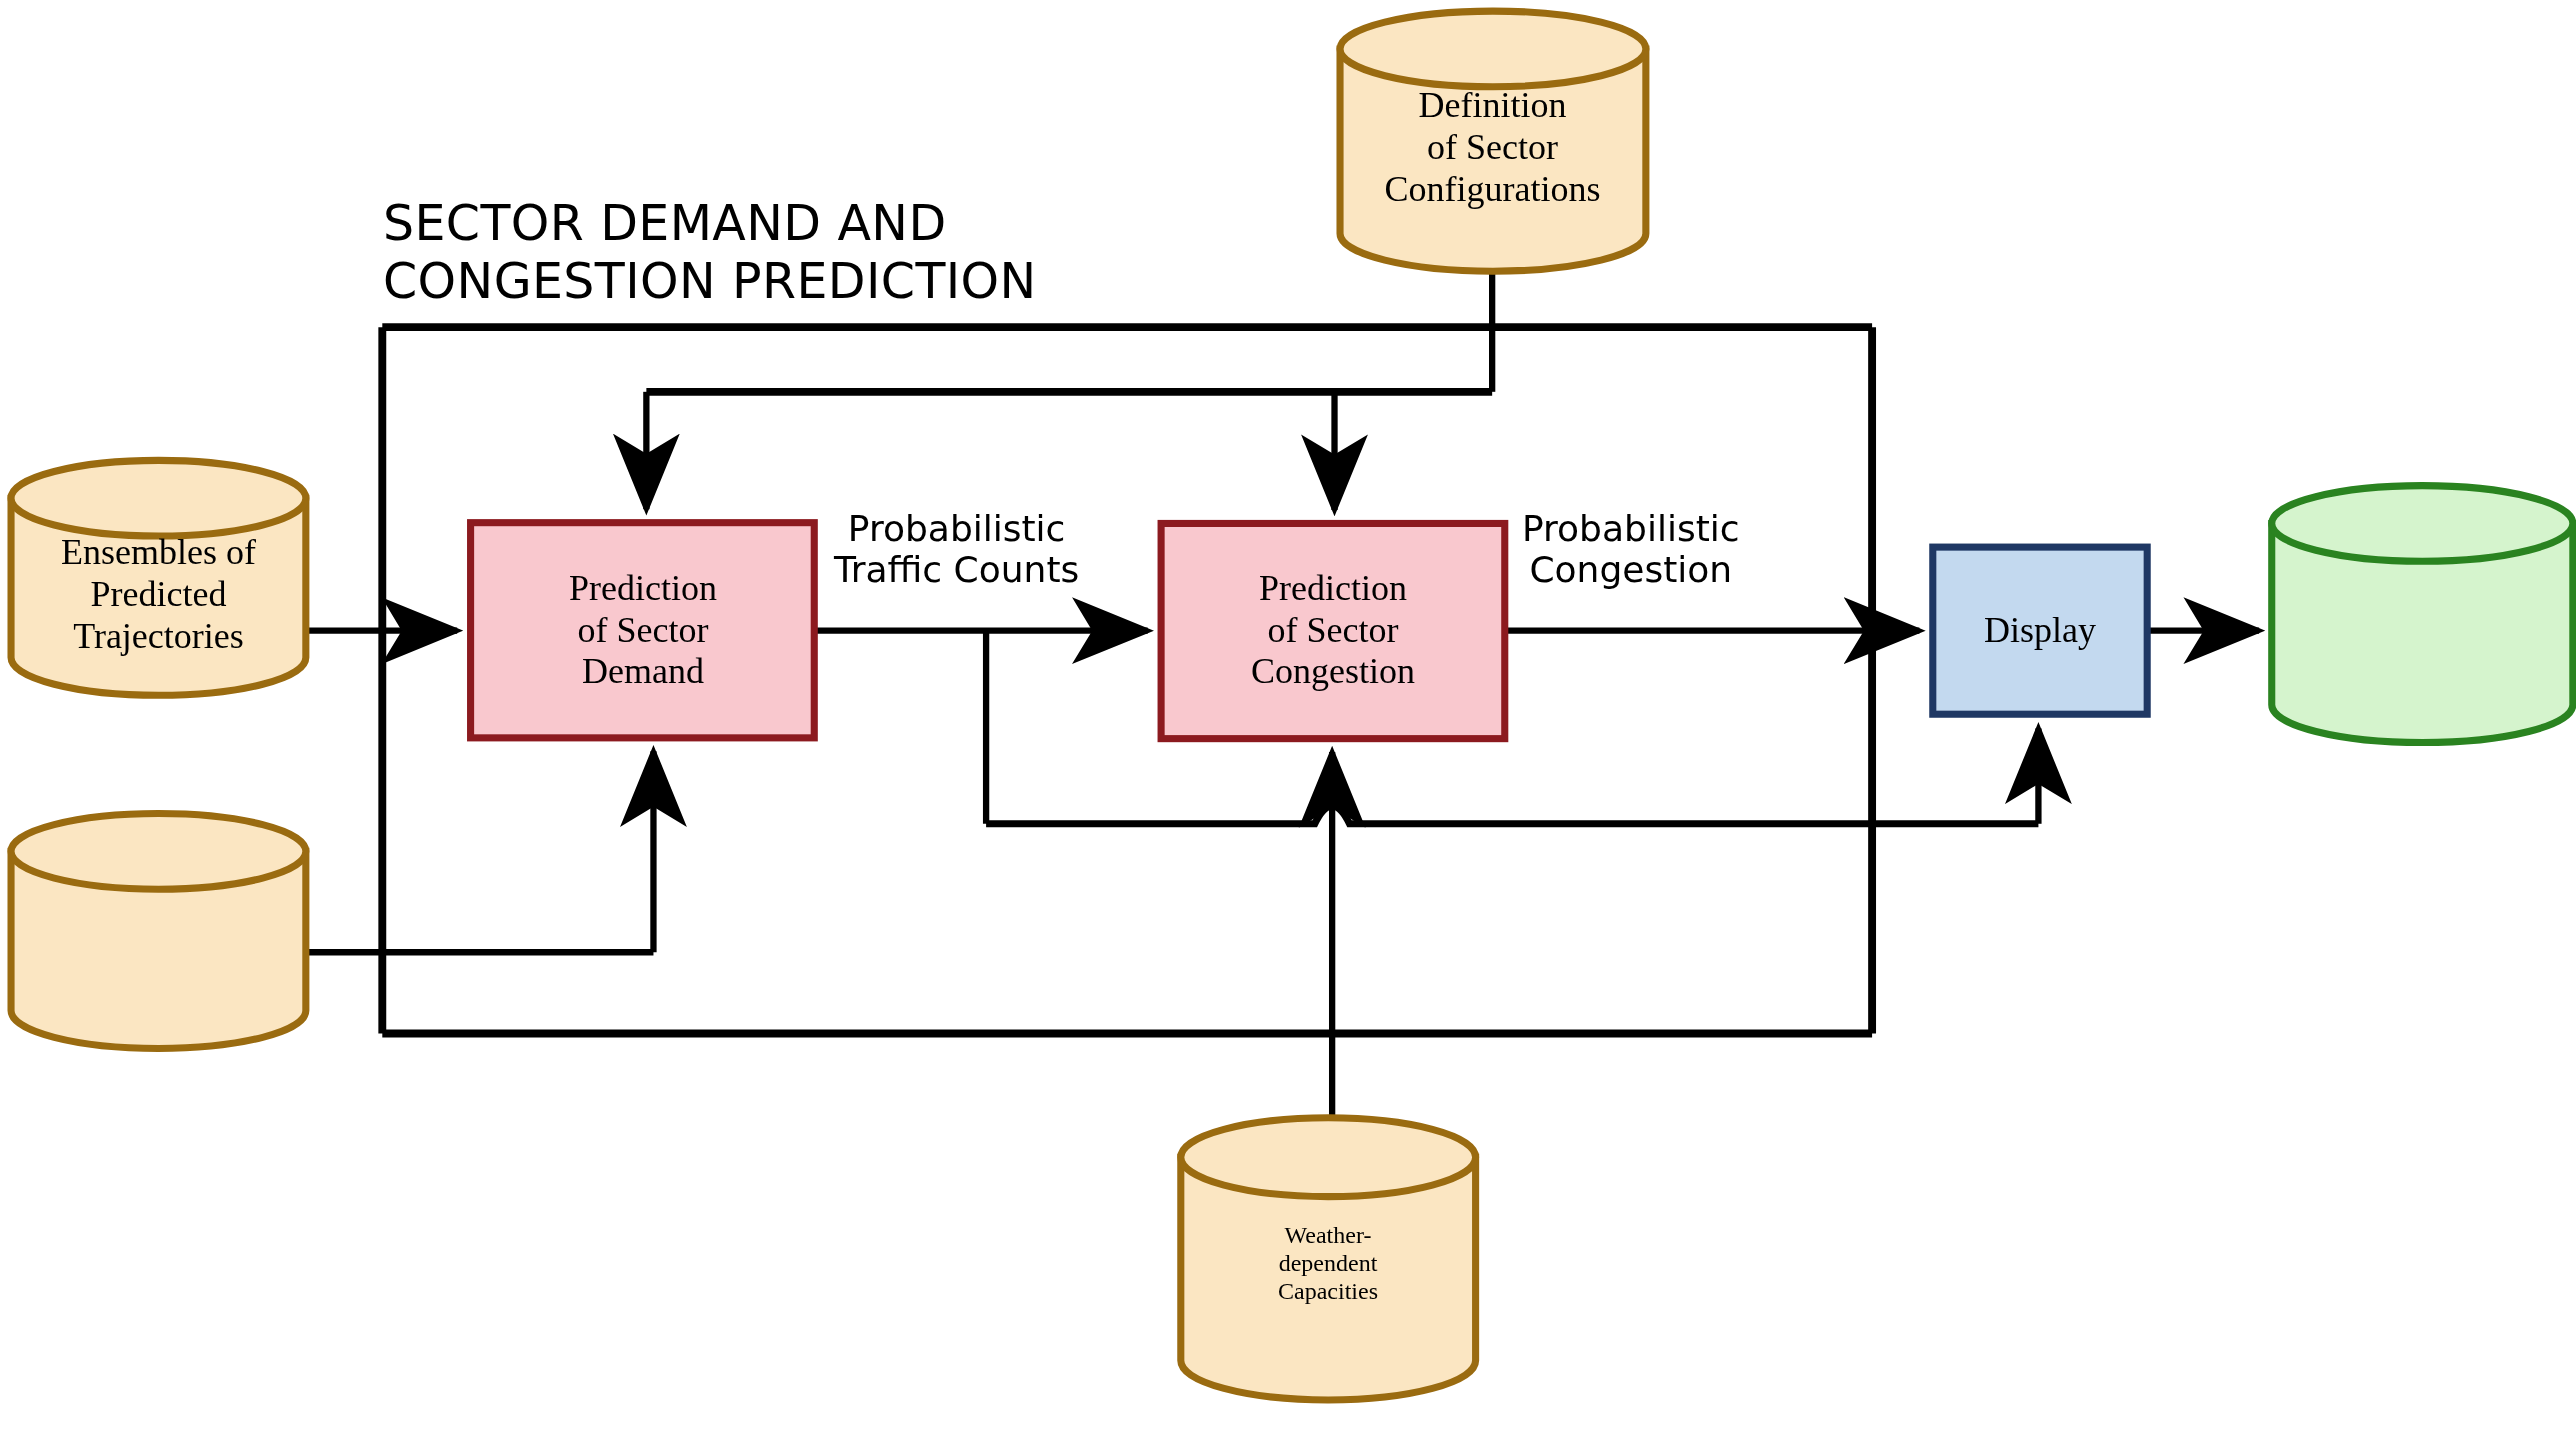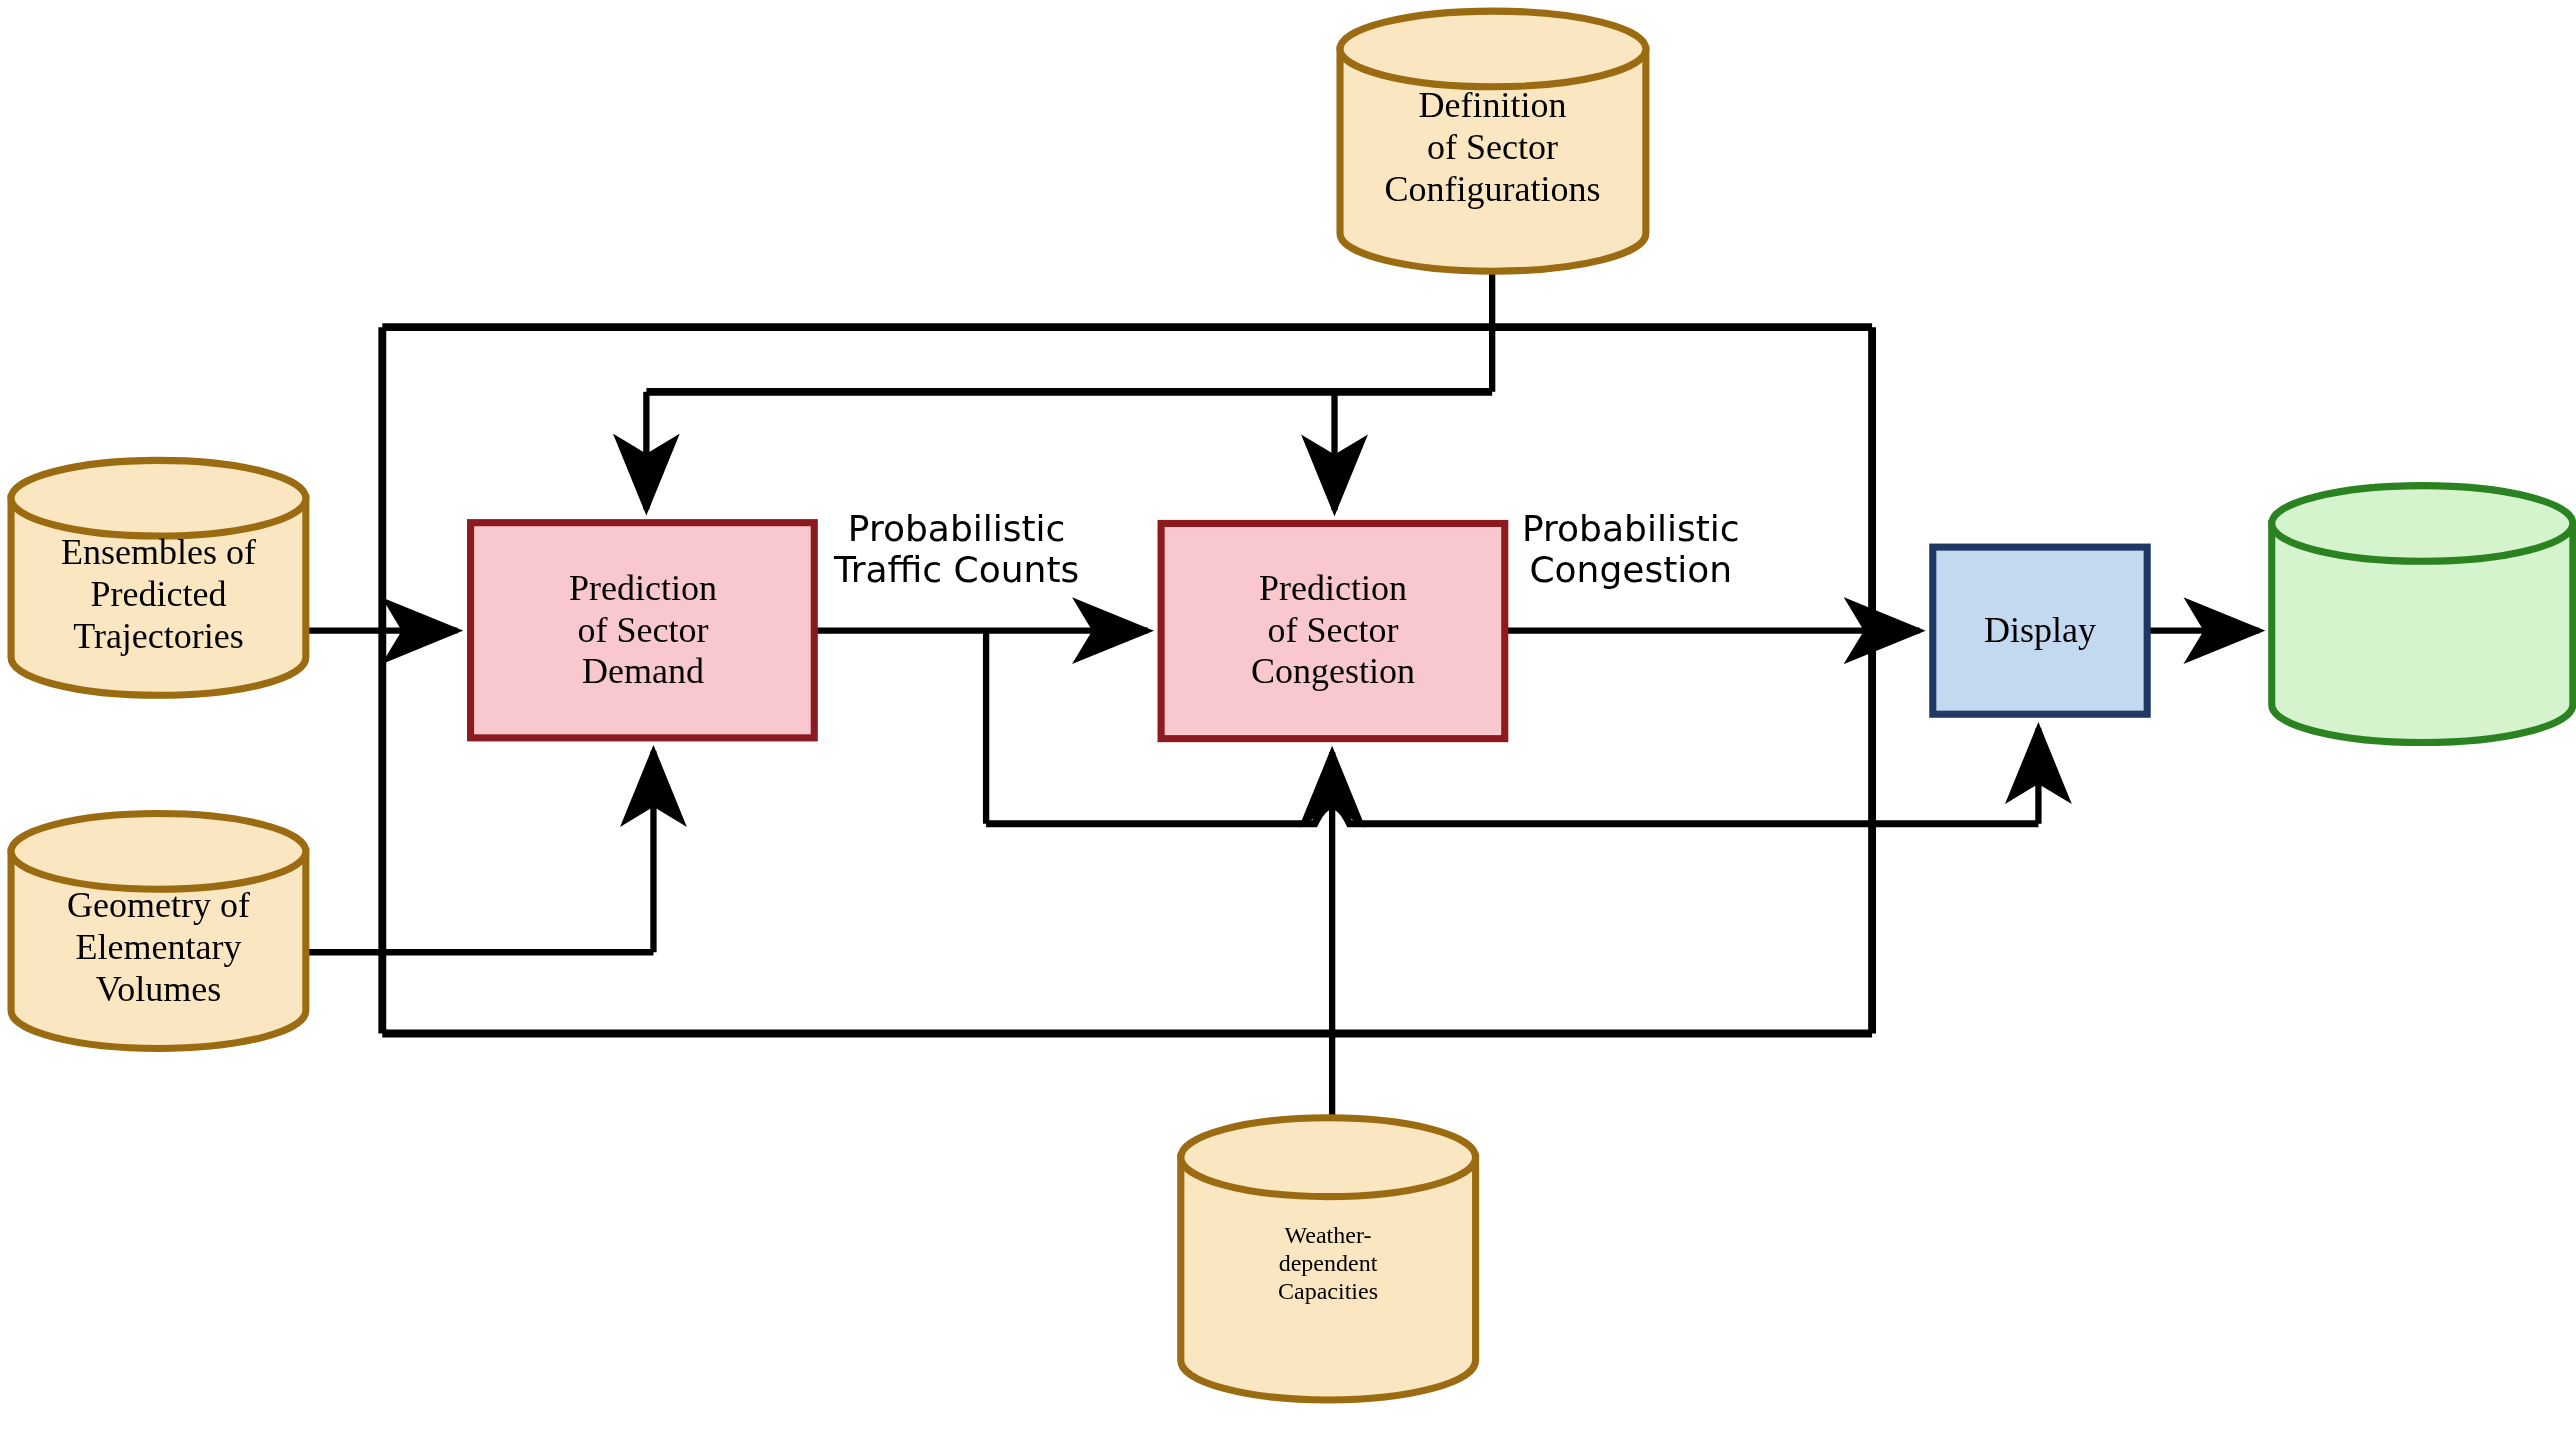--- a/index.html
+++ b/index.html
@@ -103,28 +103,27 @@
         <ellipse cx="1685" cy="1468" rx="187" ry="50" fill="#fbe6c2" stroke="#9a6b10" stroke-width="9"></ellipse>
       </g>
 
       <g>
         <path d="M2882,664 L2882,894 A191,48 0 0 0 3264,894 L3264,664 Z" fill="#d5f4cd" stroke="#2a8320" stroke-width="9"></path>
         <ellipse cx="3073" cy="664" rx="191" ry="48" fill="#d5f4cd" stroke="#2a8320" stroke-width="9"></ellipse>
       </g>
     </g>
   </svg>
 
+  <div class="titleLabel" style="left:383px; top:195px; font-size:49px;">SECTOR DEMAND AND
+CONGESTION PREDICTION</div>
 
   <div class="nodeLabel" style="left:11px; top:520px; width:295px; height:150px; font-size:36px;">Ensembles of
 Predicted
 Trajectories</div>
 
-  <div class="nodeLabel" style="left:11px; top:873px; width:295px; height:150px; font-size:36px;">Geometry of
-Elementary
-Volumes</div>
 
   <div class="nodeLabel" style="left:1338px; top:73px; width:309px; height:150px; font-size:36px;">Definition
 of Sector
 Configurations</div>
 
   <div class="nodeLabel" style="left:1179px; top:1189px; width:298px; height:150px; font-size:24px;">Weather-
 dependent
 Capacities</div>
 
   <div class="nodeLabel" style="left:471px; top:523px; width:344px; height:215px; font-size:36px;">Prediction

